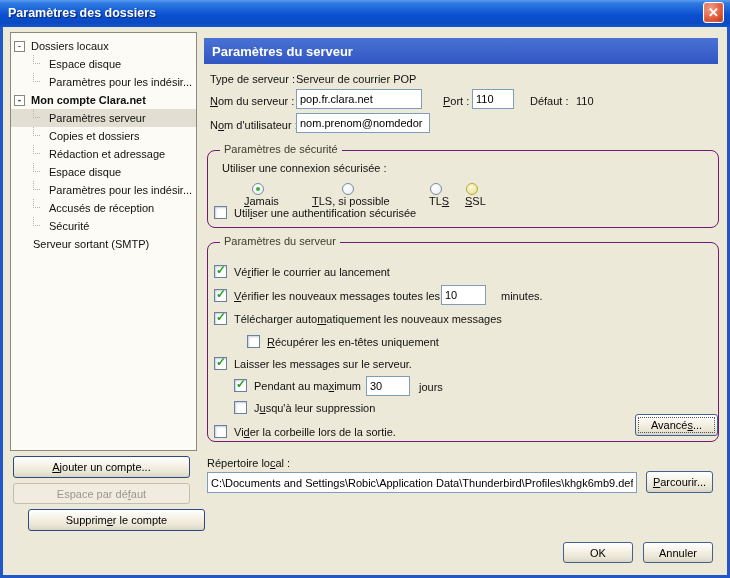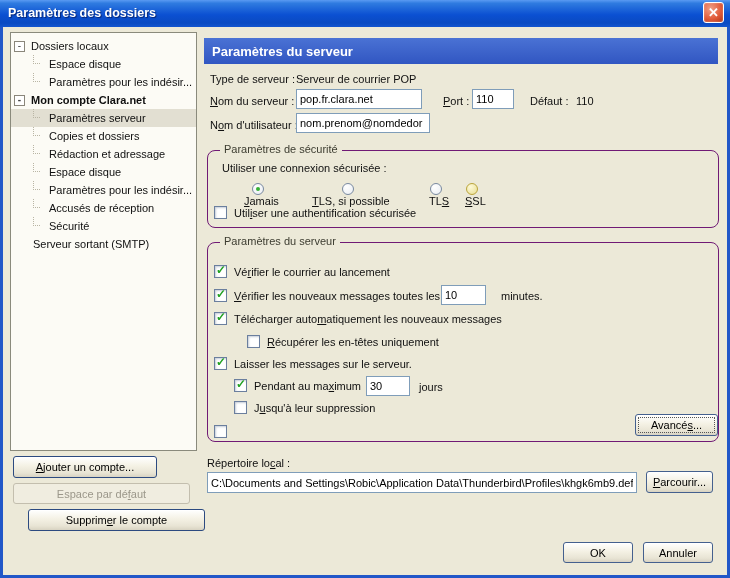--- a/index.html
+++ b/index.html
@@ -119,21 +119,21 @@
       <span class="tlabel">Accusés de réception</span>
     </div>
     <div class="tree-item child">
       <span class="tlabel">Sécurité</span>
     </div>
     <div class="tree-item root-noexp">
       <span class="tlabel">Serveur sortant (SMTP)</span>
     </div>
   </div>
 
-  <div class="btn navy" style="left:13px;top:456px;width:144px;height:22px;">
+  <div class="btn navy" style="left:13px;top:456px;width:177px;height:22px;">
     <span><span></span><u>A</u><span>jouter un compte...</span></span>
   </div>
   <div class="btn disabled" style="left:13px;top:483px;width:177px;height:21px;">
     <span><span>Espace par dé</span><u>f</u><span>aut</span></span>
   </div>
   <div class="btn navy" style="left:28px;top:509px;width:177px;height:22px;">
     <span><span>Supprim</span><u>e</u><span>r le compte</span></span>
   </div>
 
   <div class="hdr">
@@ -227,20 +227,21 @@
     <input class="txt" style="left: 158px; top: 133px; width: 44px; height: 20px;" value="30">
     <span class="lbl" style="left:211px;top:138px;">jours</span>
 
     <span class="cb" style="left:26px;top:158px;">
       <span class="xbox"></span>
       <span class="lbl2"><span>J</span><u>u</u><span>squ'à leur suppression</span></span>
     </span>
 
     <span class="cb" style="left:6px;top:182px;">
       <span class="xbox"></span>
+      <span class="lbl2"><span>Vi</span><u>d</u><span>er la corbeille lors de la sortie.</span></span>
     </span>
 
     <div class="btn focused" style="left:427px;top:171px;width:83px;height:22px;">
       <span><span>Avancé</span><u>s</u><span>...</span></span>
     </div>
   </fieldset>
 
   <span class="lbl" style="left:207px;top:457px;"><span>Répertoire lo</span><u>c</u><span>al :</span></span>
   <input class="txt" style="left: 207px; top: 472px; width: 430px; height: 21px;" value="C:\Documents and Settings\Robic\Application Data\Thunderbird\Profiles\khgk6mb9.defau">
   <div class="btn" style="left:646px;top:471px;width:67px;height:22px;">

